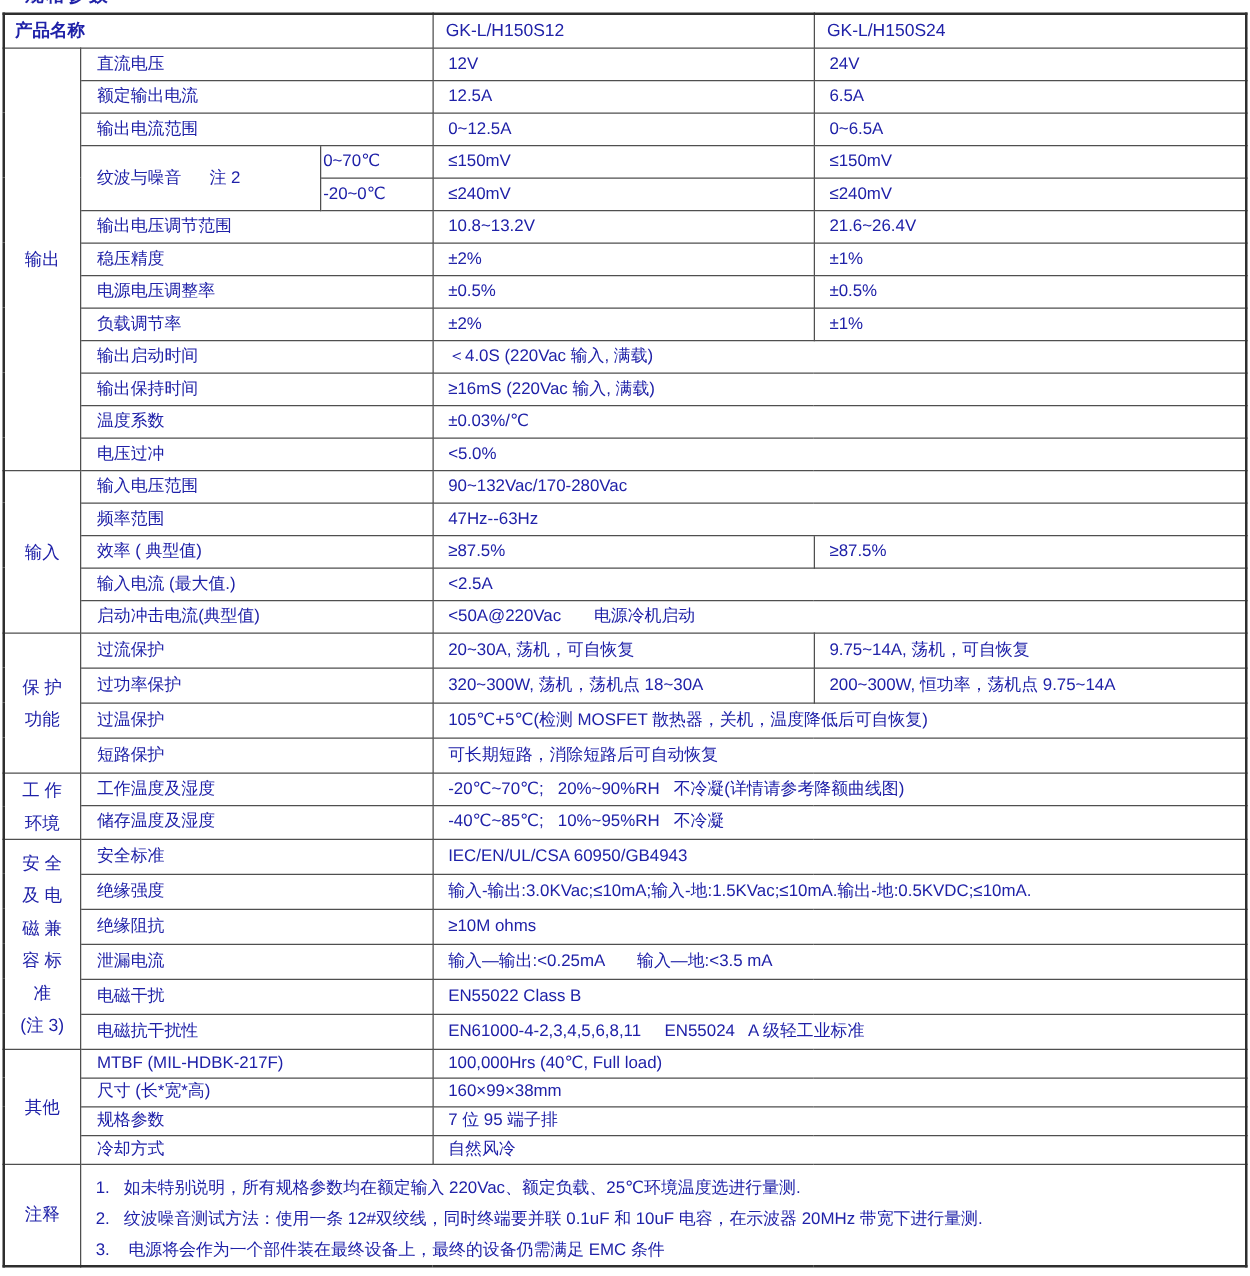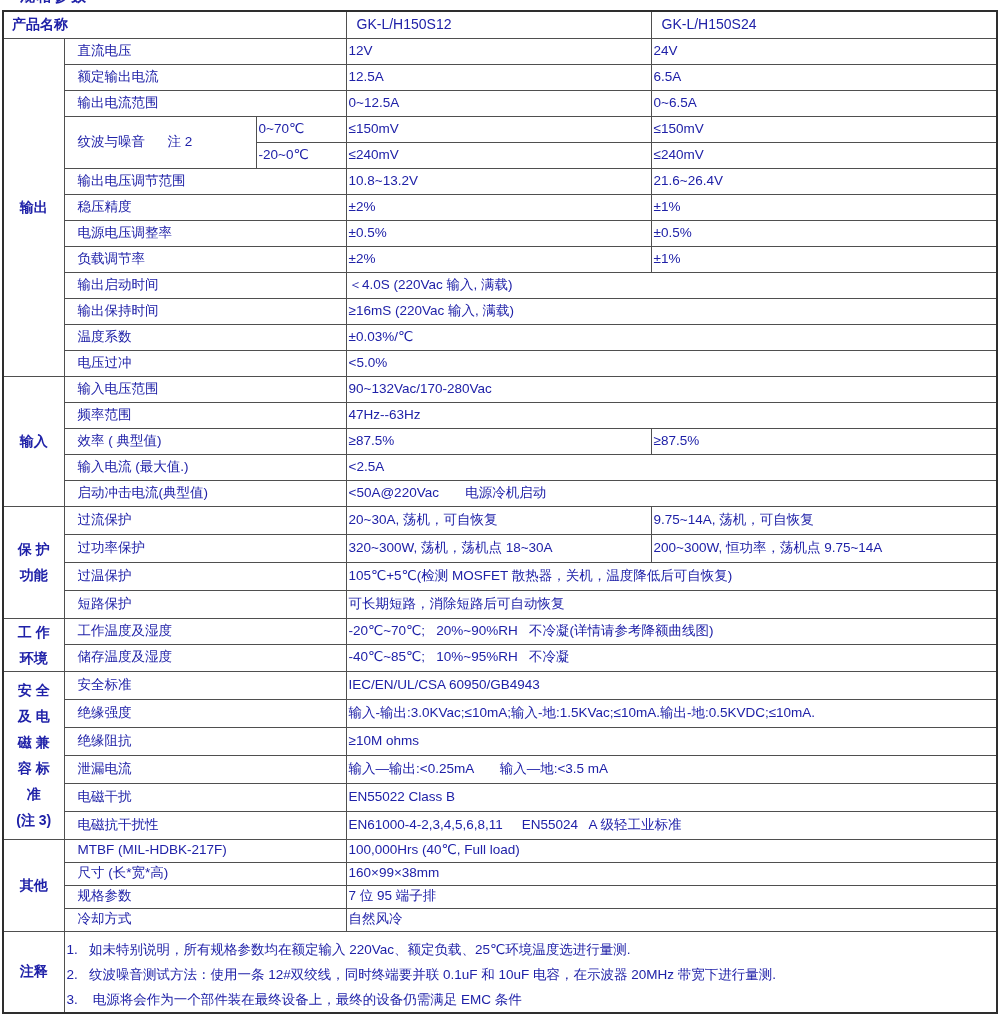--- a/index.html
+++ b/index.html
@@ -7,25 +7,25 @@
   .sheet{position:relative;width:1000px;height:1021px;background:#fff;overflow:hidden;}
 
   .clip-head{position:absolute;top:0;left:20px;height:8px;width:200px;overflow:hidden;
     color:#1f21a8;font-weight:bold;font-size:15px;}
   .clip-head span{display:block;margin-top:-13px;letter-spacing:2px;}
 
   table.spec{position:absolute;top:10px;left:2px;width:994px;border-collapse:collapse;
     table-layout:fixed;border:2px solid #2e2e2e;}
   td{border:1px solid #4f4f4f;color:#1f21a8;font-size:13.5px;vertical-align:middle;
      padding:0 6px;overflow:hidden;white-space:pre-wrap;line-height:1.25;}
-  td.cat{text-align:center;font-weight:bold;white-space:pre-line;padding:0 2px;font-size:14px;line-height:27px;}
+  td.cat{text-align:center;font-weight:normal;white-space:pre-line;padding:0 2px;font-size:14px;line-height:27px;}
   td.cat2{line-height:26px;}
   td.param{padding-left:13px;}
   td.sub{text-align:left;padding:0 2px;}
-  td.val{padding-left:2px;}
+  td.val{padding-left:12px;}
   td.hdrlabel{font-weight:bold;padding-left:8px;font-size:14px;}
   td.model{padding-left:10px;font-size:14px;}
   tr.r27{height:27px;} tr.r26{height:26px;} tr.r28{height:28px;} tr.r23{height:23px;}
   tr.rnotes{height:76px;}
   td.notes{vertical-align:top;padding-top:5px;line-height:25px;}
 </style>
 </head>
 <body>
 
 <div class="sheet">

